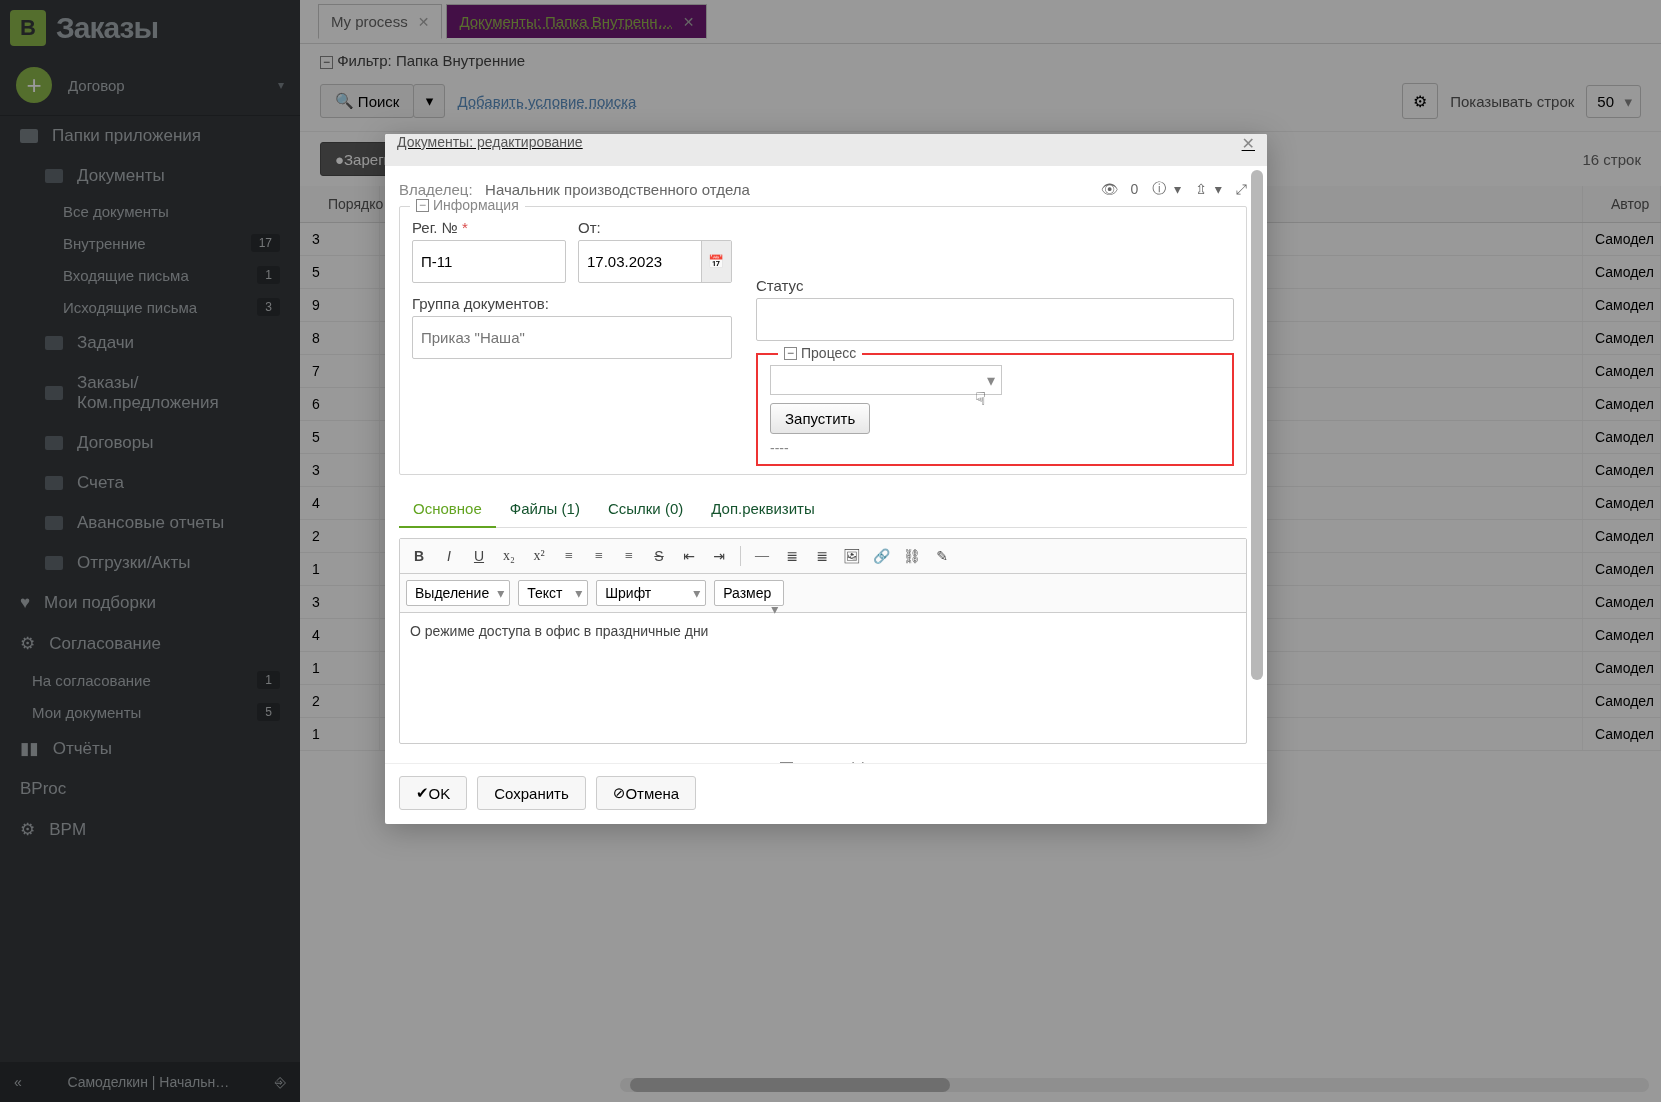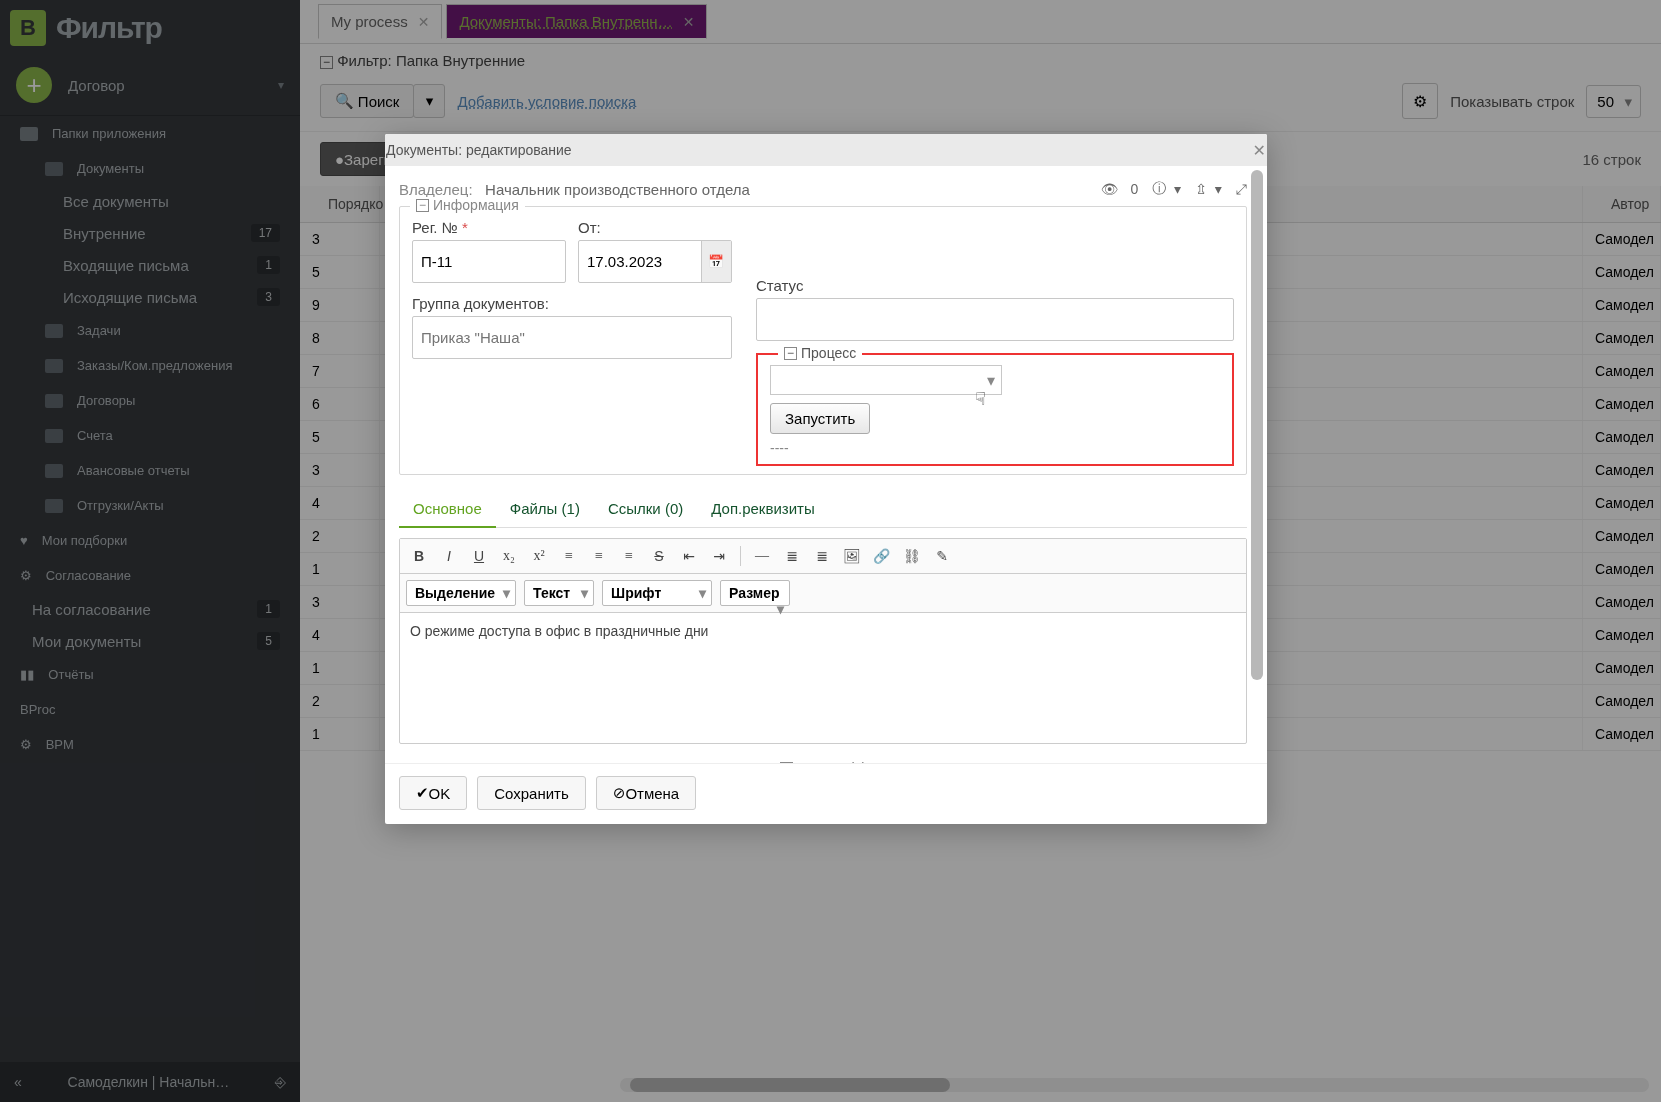--- a/index.html
+++ b/index.html
@@ -3,21 +3,21 @@
 <meta charset="utf-8">
 <style>
 * { box-sizing: border-box; margin: 0; padding: 0; font-family: Arial, sans-serif; }
 body { width: 1661px; height: 1102px; background: #fff; position: relative; overflow: hidden; }
 .sidebar { position: absolute; left: 0; top: 0; width: 300px; height: 100%; background: #36393d; color: #aeb4b8; }
 .logo { height: 55px; display: flex; align-items: center; padding-left: 10px; }
 .logo-icon { width: 36px; height: 36px; background: #8db74c; border-radius: 4px; display: flex; align-items: center; justify-content: center; color: #36393d; font-weight: bold; font-size: 22px; }
 .logo-text { margin-left: 10px; color: #a6aeb3; font-size: 30px; font-weight: bold; letter-spacing: -1px; }
 .sidebar-add { display: flex; align-items: center; padding: 12px 16px; border-bottom: 1px solid #2b2e31; }
 .add-btn { width: 36px; height: 36px; background: #8db74c; border-radius: 50%; color: #fff; font-size: 26px; display: flex; align-items: center; justify-content: center; }
-.sidebar-item, .sidebar-sub { display: flex; align-items: center; justify-content: space-between; padding: 10px 20px; font-size: 13px; cursor: pointer; }
+.sidebar-item, .sidebar-sub { display: flex; align-items: center; justify-content: space-between; padding: 10px 20px; font-size: 17px; cursor: pointer; }
 .sidebar-item .lbl, .sidebar-sub .lbl { display: flex; align-items: center; }
 .sidebar-sub { padding-left: 45px; }
 .sidebar-subsub { padding: 7px 20px 7px 63px; font-size: 15px; display: flex; align-items: center; justify-content: space-between; }
 .folder-ic { width: 18px; height: 14px; background: #7a8288; border-radius: 2px; margin-right: 14px; display: inline-block; }
 .folder-ic2 { width: 18px; height: 14px; background: #616a71; border-radius: 2px; margin-right: 14px; display: inline-block; }
 .badge { background: #2b2e31; color: #c2c6c9; font-size: 12px; padding: 2px 8px; border-radius: 3px; }
 .sidebar-foot { position: absolute; bottom: 0; left: 0; right: 0; height: 40px; background: #2b2e31; display: flex; align-items: center; justify-content: space-between; padding: 0 14px; font-size: 14px; }
 .main { position: absolute; left: 300px; top: 0; right: 0; bottom: 0; background: #fff; }
 .tabs { height: 44px; display: flex; align-items: center; padding-left: 18px; border-bottom: 1px solid #ddd; }
 .tab { padding: 8px 12px; color: #666; font-size: 15px; display: flex; align-items: center; border: 1px solid transparent; margin-right: 4px; }
@@ -39,21 +39,21 @@
 .rows-count { font-size: 15px; color: #666; }
 .table-hdr { display: flex; border-bottom: 1px solid #ddd; background: #fafafa; font-size: 14px; color: #555; }
 .th { padding: 10px 28px; border-right: 1px solid #eee; }
 .tr { display: flex; border-bottom: 1px solid #eee; font-size: 14px; }
 .td { padding: 8px 12px; border-right: 1px solid #f3f3f3; }
 .scroll-h { position: absolute; bottom: 10px; left: 320px; right: 12px; height: 14px; background: #eee; border-radius: 7px; }
 .scroll-h-th { position: absolute; left: 10px; width: 320px; height: 14px; background: #b8b8b8; border-radius: 7px; }
 
 .overlay { position: absolute; inset: 0; background: rgba(0, 0, 0, 0.4); z-index: 10; }
 .modal { position: absolute; left: 385px; top: 134px; width: 882px; height: 690px; background: #fff; border-radius: 2px; box-shadow: 0 6px 30px rgba(0, 0, 0, 0.25); z-index: 20; display: flex; flex-direction: column; }
-.modal-hdr { height: 32px; background: #eaeaea; display: flex; align-items: center; justify-content: space-between; padding: 0 1px; border-radius: 2px 2px 0 0; }
+.modal-hdr { height: 32px; background: #eaeaea; display: flex; align-items: flex-start; justify-content: space-between; padding: 0 12px; border-radius: 2px 2px 0 0; text-decoration: underline; }
 .modal-ttl { font-size: 14px; color: #555; }
 .modal-close { color: #888; font-size: 16px; cursor: pointer; }
 .modal-body { flex: 1; position: relative; padding: 14px 20px 10px 14px; overflow: hidden; }
 .scroll-v { position: absolute; right: 4px; top: 4px; bottom: 4px; width: 12px; }
 .scroll-v-bg { width: 100%; height: 510px; background: #b8b8b8; border-radius: 6px; }
 
 .owner-row { display: flex; align-items: center; justify-content: space-between; margin-bottom: 8px; color: #888; font-size: 15px; }
 .owner-row .icons { display: flex; align-items: center; gap: 14px; color: #666; }
 .owner-row .icons span { display: flex; align-items: center; gap: 4px; font-size: 14px; }
 
@@ -74,21 +74,21 @@
 .dash { color: #888; font-size: 14px; margin-top: 6px; }
 
 .modal-tabs { display: flex; border-bottom: 1px solid #ddd; margin-top: 12px; }
 .mtab { padding: 9px 14px; font-size: 15px; color: #14532d; cursor: pointer; }
 .mtab.active { color: #62a420; border-bottom: 2px solid #62a420; margin-bottom: -1px; }
 
 .editor { border: 1px solid #ccc; margin-top: 10px; border-radius: 2px; }
 .toolbar { border-bottom: 1px solid #ccc; padding: 4px 6px; display: flex; align-items: center; gap: 4px; background: #fafafa; flex-wrap: wrap; }
 .toolbar .tb { width: 26px; height: 26px; display: flex; align-items: center; justify-content: center; font-size: 14px; color: #444; cursor: pointer; font-family: 'Times New Roman', serif; }
 .toolbar .sep { width: 1px; height: 20px; background: #ccc; margin: 0 4px; }
-.toolbar2 { border-bottom: 1px solid #ccc; padding: 6px; display: flex; gap: 8px; background: #fafafa; font-weight: bold; }
+.toolbar2 { border-bottom: 1px solid #ccc; padding: 6px; display: flex; gap: 8px; background: #fafafa; }
 .tb-sel { border: 1px solid #bbb; padding: 4px 20px 4px 8px; font-size: 14px; border-radius: 2px; background: #fff; position: relative; }
 .tb-sel::after { content: '▾'; position: absolute; right: 5px; color: #888; }
 .editor-body { height: 130px; padding: 10px; font-size: 14px; color: #444; }
 
 .tasks-line { margin-top: 12px; color: #777; font-size: 14px; display: flex; align-items: center; gap: 6px; padding: 4px 6px; }
 .tasks-line .tline { flex: 1; height: 1px; background: #ddd; }
 
 .modal-ft { padding: 12px 14px 14px; border-top: 1px solid #eee; display: flex; gap: 10px; }
 .modal-ft .btn { padding: 7px 16px; }
 
@@ -96,21 +96,21 @@
 .chev { margin-left: auto; color: #7a8288; font-size: 12px; }
 .minus-ic { display: inline-flex; width: 13px; height: 13px; border: 1px solid #888; align-items: center; justify-content: center; font-size: 12px; line-height: 1; }
 .plus-ic { display: inline-flex; width: 13px; height: 13px; border: 1px solid #888; align-items: center; justify-content: center; font-size: 11px; line-height: 1; }
 </style>
 </head>
 <body>
 
 <div class="sidebar">
   <div class="logo">
     <div class="logo-icon">В</div>
-    <div class="logo-text">Фильтр</div>
+    <div class="logo-text">Заказы</div>
   </div>
   <div class="sidebar-add">
     <div class="add-btn">+</div>
     <span style="margin-left:16px;font-size:15px;">Договор</span>
     <span class="chev">▾</span>
   </div>
 
   <div class="sidebar-item">
     <span class="lbl">
         <span class="folder-ic"></span>

